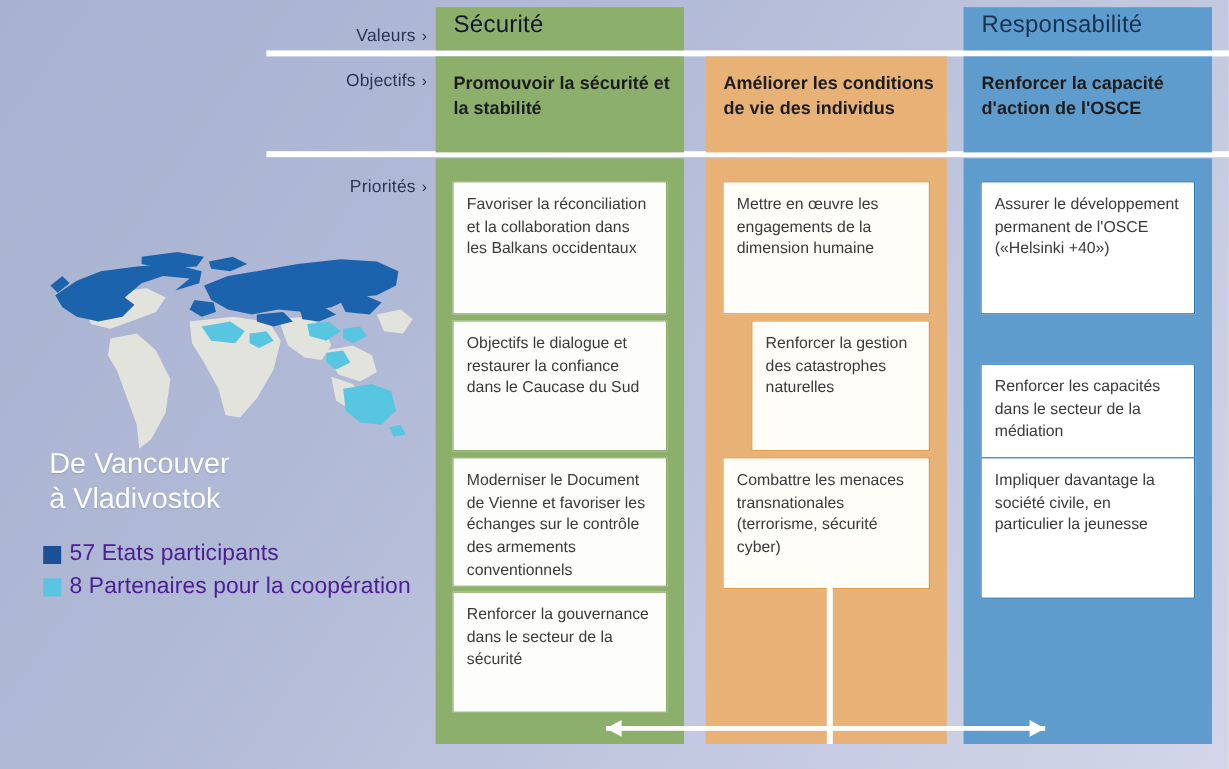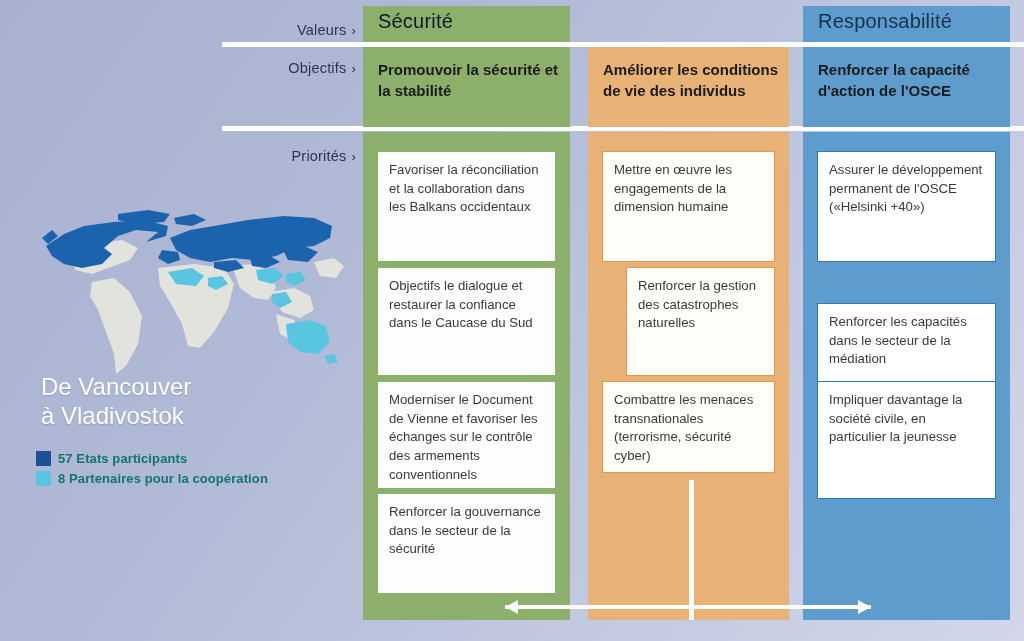--- a/index.html
+++ b/index.html
@@ -78,21 +78,21 @@
   .maptitle{
     position:absolute;left:23px;top:176px;
     color:#ffffff;font-size:24px;line-height:1.22;font-weight:400;
     text-shadow:0 1px 1px rgba(60,70,100,.25);
   }
   .legend{position:absolute;left:18px;top:255px;}
   .legend-row{display:flex;align-items:center;margin-bottom:5px;}
   .swatch{width:15px;height:15px;margin-right:7px;flex:none;}
   .sw-participants{background:#1b4f96;}
   .sw-partners{background:#58c6e0;}
-  .legend-text{color:#0f766e;font-size:13px;font-weight:bold;letter-spacing:.1px;}
+  .legend-text{color:#4c1d95;font-size:19px;font-weight:normal;letter-spacing:.1px;}
 </style>
 </head>
 <body>
 
 <div id="infographic">
 
   <div class="sep s1"></div>
   <div class="sep s2"></div>
 
   <div class="rowlabel" style="top:22px;">
@@ -120,21 +120,21 @@
     </div>
   </div>
 
   <div class="col col-liberty">
     <div class="band goals">
       <div class="goal-title">Améliorer les conditions de vie des individus</div>
     </div>
     <div class="band prio">
       <div class="card" style="top:19px;height:111px;">Mettre en œuvre les engagements de la dimension humaine</div>
       <div class="card" style="top:135px;height:109px;margin-left:24px;">Renforcer la gestion des catastrophes naturelles</div>
-      <div class="card" style="top:249px;height:92px;">Combattre les menaces transnationales (terrorisme, sécurité cyber)</div>
+      <div class="card" style="top:249px;height:110px;">Combattre les menaces transnationales (terrorisme, sécurité cyber)</div>
       <div class="stem"></div>
     </div>
   </div>
 
   <div class="col col-respons">
     <div class="band values">
       <div class="value-title">Responsabilité</div>
     </div>
     <div class="band goals">
       <div class="goal-title">Renforcer la capacité d'action de l'OSCE</div>

